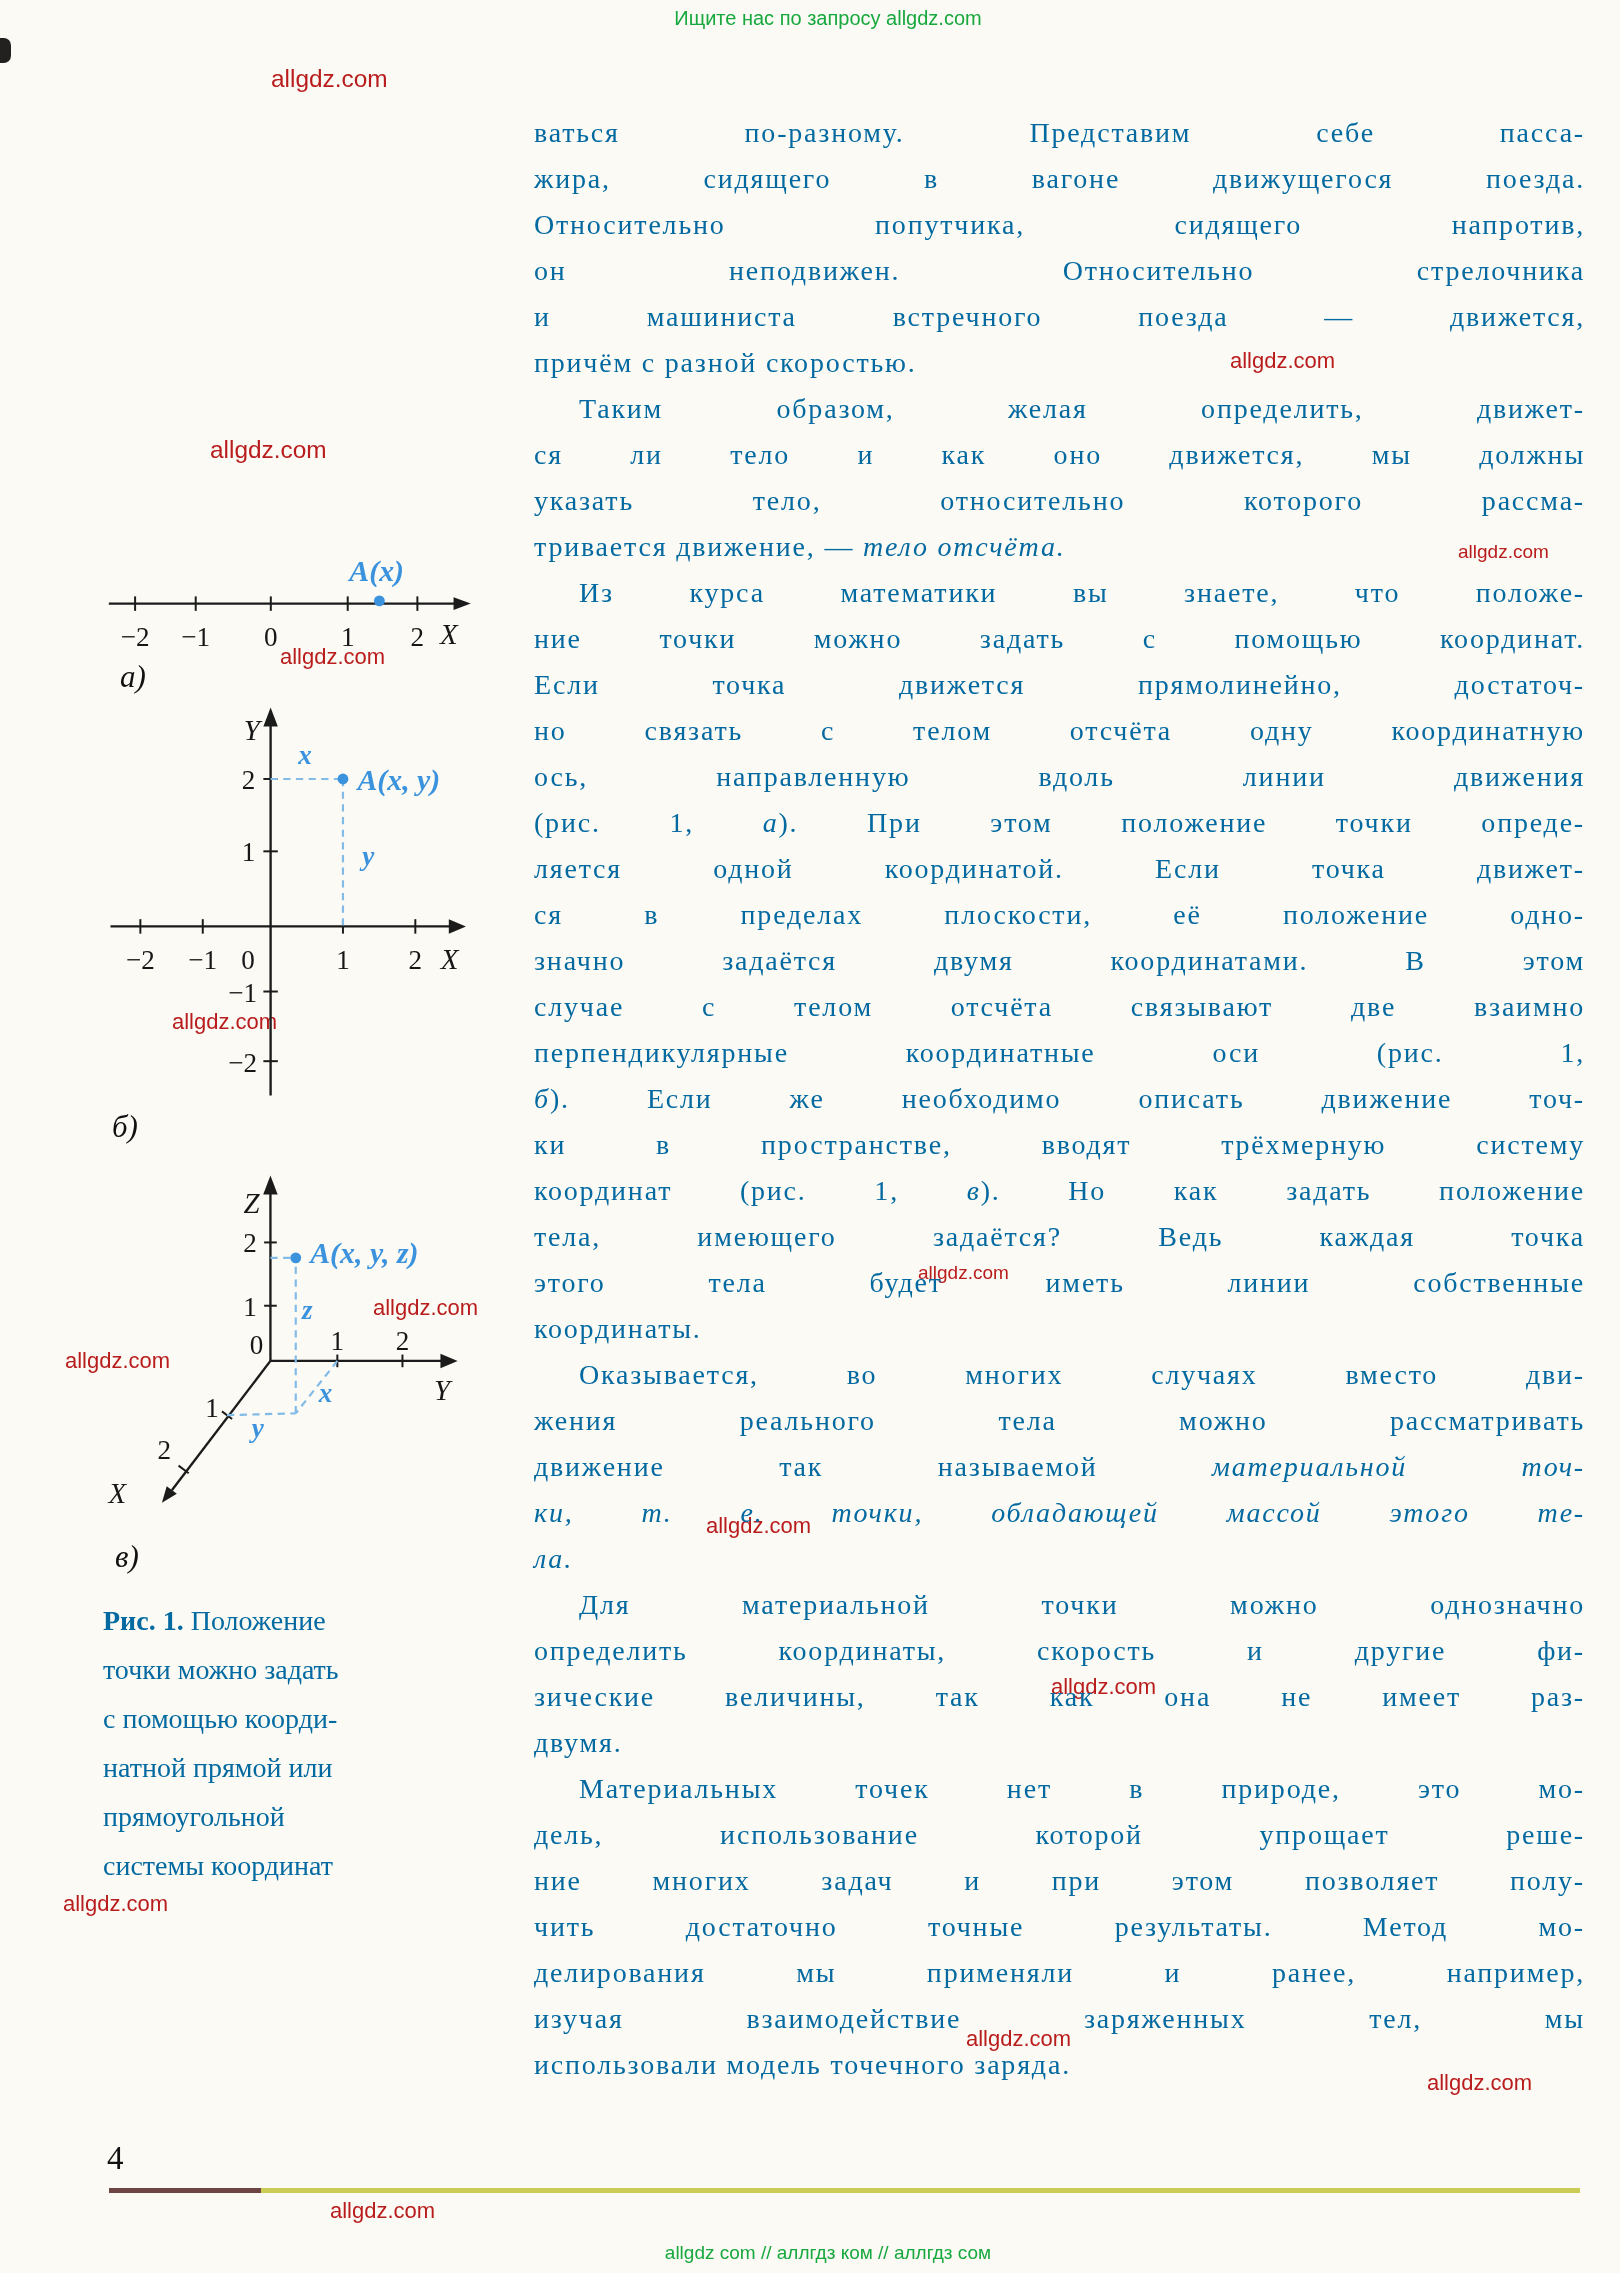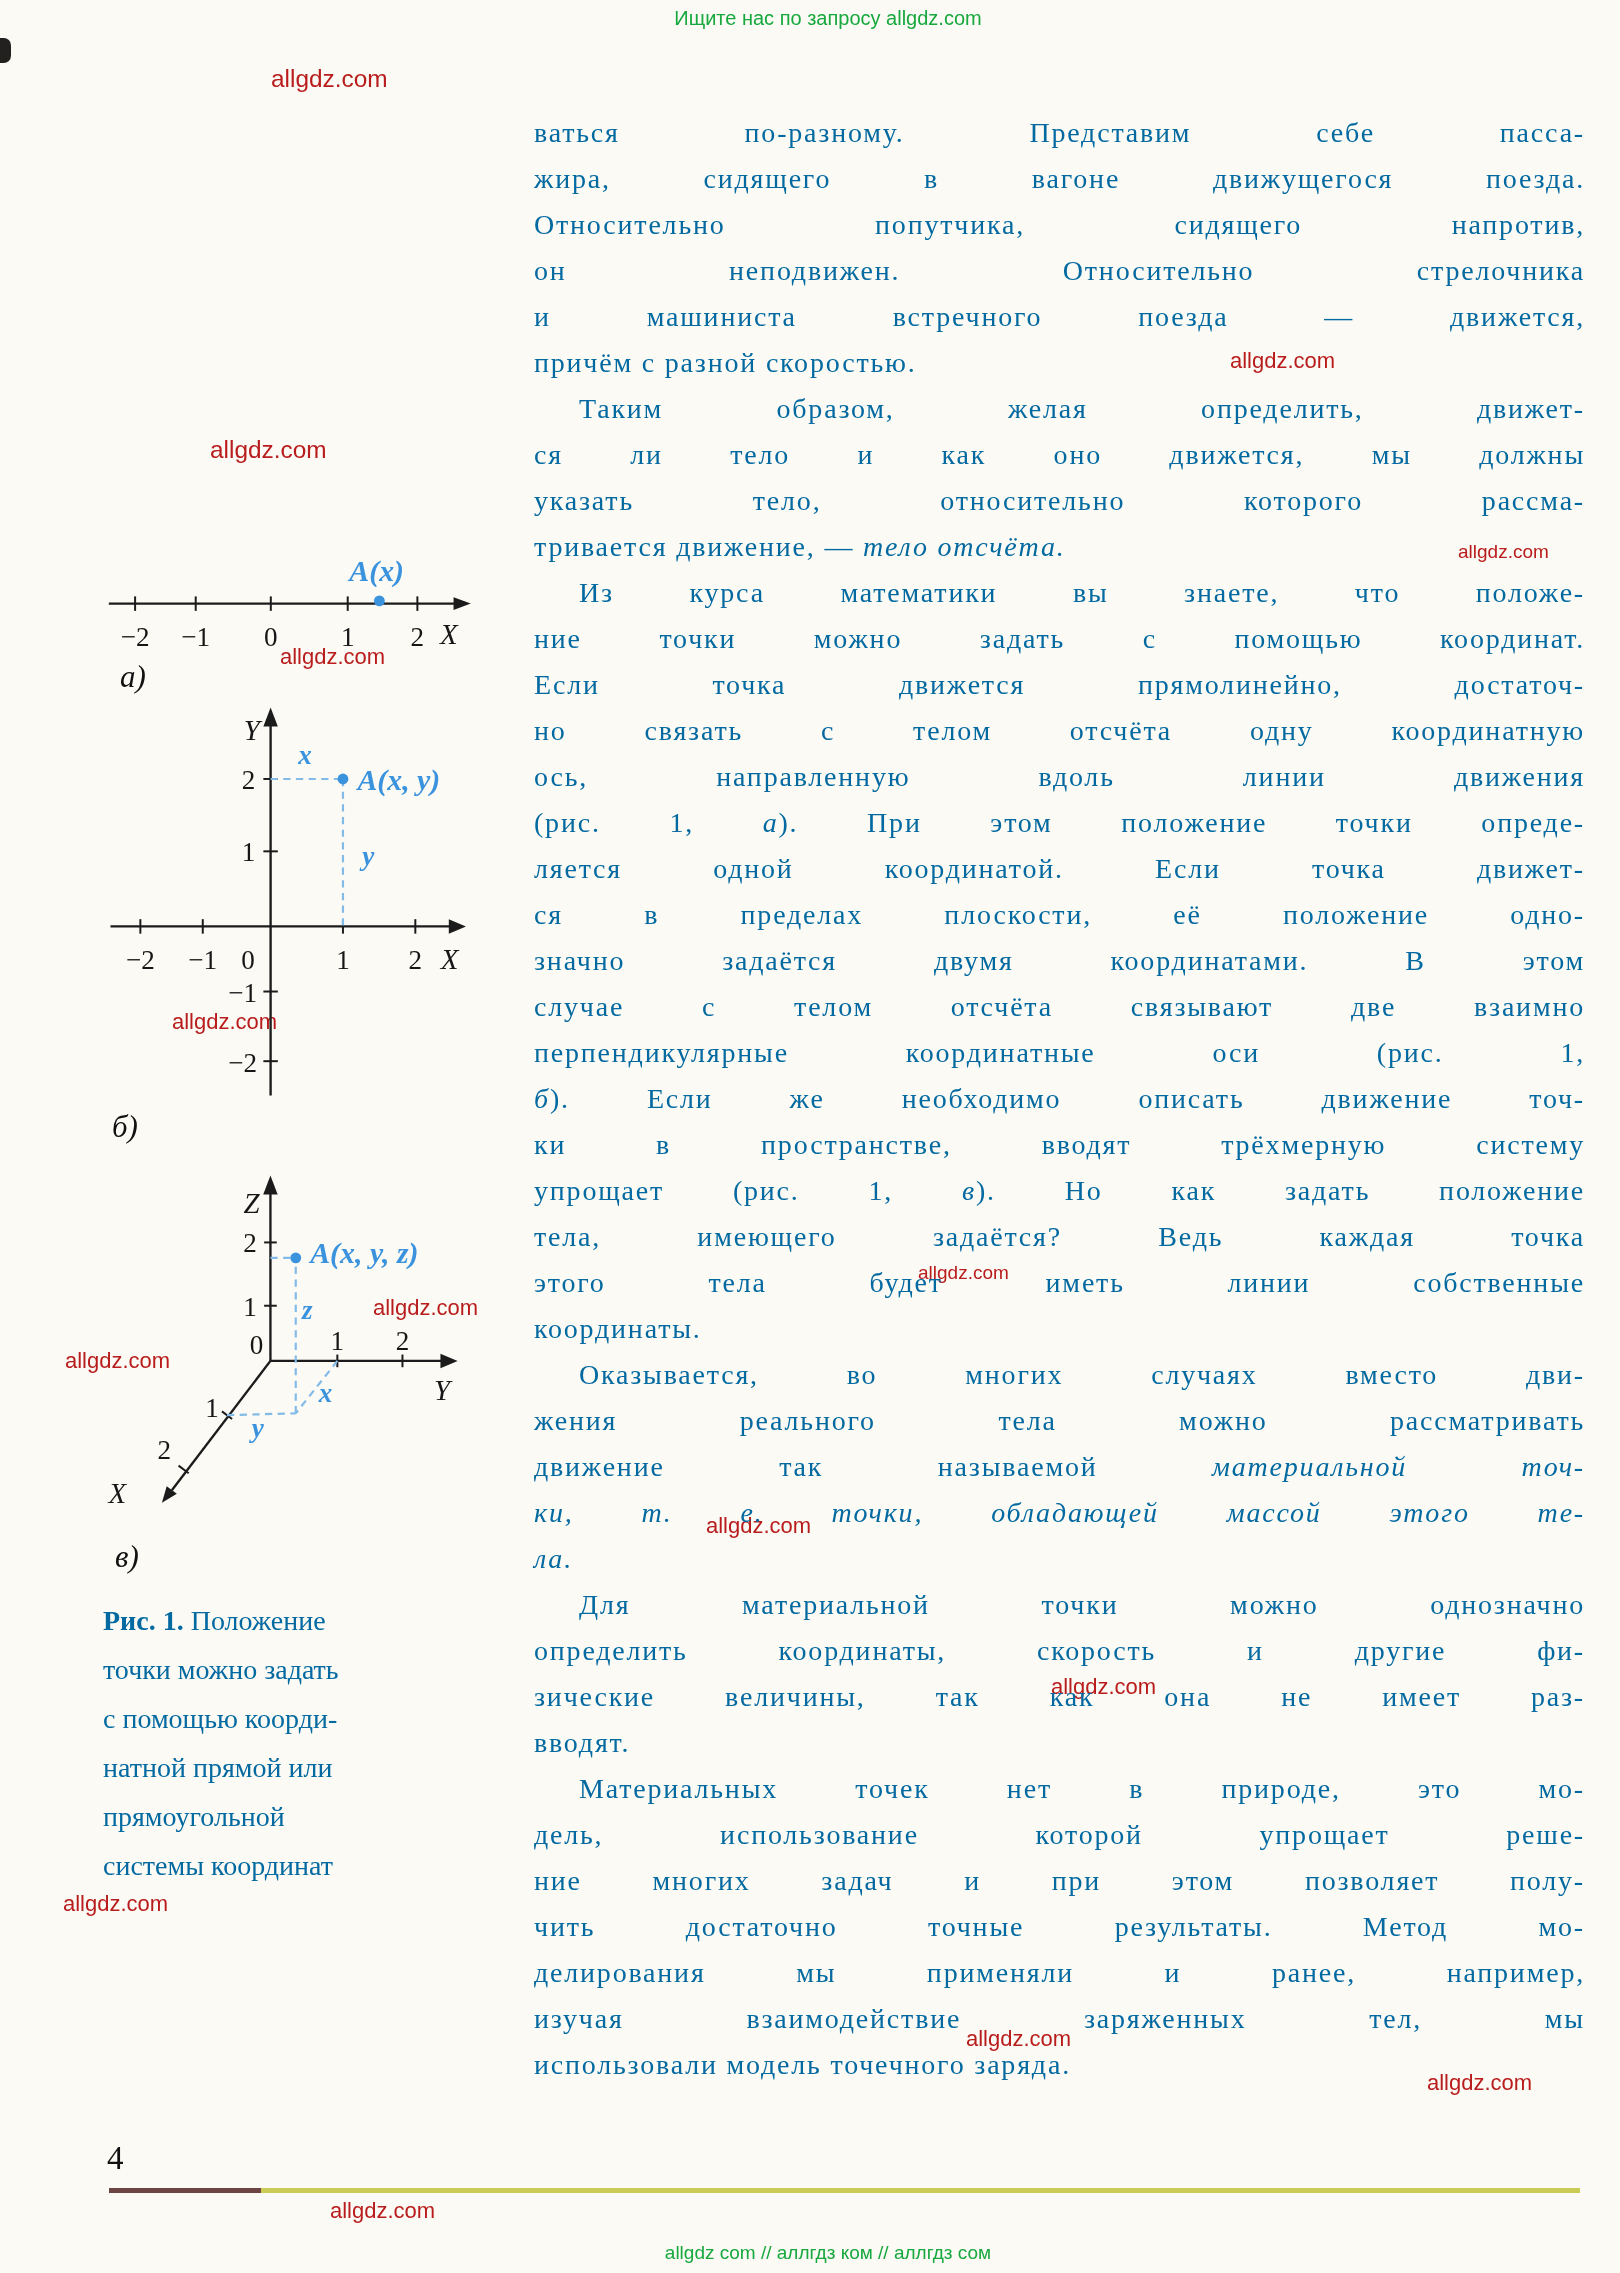--- a/index.html
+++ b/index.html
@@ -106,33 +106,33 @@
     <div class="line"><span class="">но связать с телом отсчёта одну координатную</span></div>
     <div class="line"><span class="">ось, направленную вдоль линии движения</span></div>
     <div class="line"><span class="">(рис. 1, </span><span class="it ">а</span><span class="">). При этом положение точки опреде-</span></div>
     <div class="line"><span class="">ляется одной координатой. Если точка движет-</span></div>
     <div class="line"><span class="">ся в пределах плоскости, её положение одно-</span></div>
     <div class="line"><span class="">значно задаётся двумя координатами. В этом</span></div>
     <div class="line"><span class="">случае с телом отсчёта связывают две взаимно</span></div>
     <div class="line"><span class="">перпендикулярные координатные оси (рис. 1,</span></div>
     <div class="line"><span class="it ">б</span><span class="">). Если же необходимо описать движение точ-</span></div>
     <div class="line"><span class="">ки в пространстве, вводят трёхмерную систему</span></div>
-    <div class="line"><span class="">упрощает (рис. 1, </span><span class="it ">в</span><span class="">). Но как задать положение</span></div>
+    <div class="line"><span class="">координат (рис. 1, </span><span class="it ">в</span><span class="">). Но как задать положение</span></div>
     <div class="line"><span class="">тела, имеющего задаётся? Ведь каждая точка</span></div>
     <div class="line"><span class="">этого тела будет иметь линии собственные</span></div>
     <div class="line last"><span class="">координаты.</span></div>
     <div class="line indent"><span class="">Оказывается, во многих случаях вместо дви-</span></div>
     <div class="line"><span class="">жения реального тела можно рассматривать</span></div>
     <div class="line"><span class="">движение так называемой </span><span class="it ">материальной точ-</span></div>
     <div class="line"><span class="it ">ки, т. е. точки, обладающей массой этого те-</span></div>
     <div class="line last"><span class="it ">ла.</span></div>
     <div class="line indent"><span class="">Для материальной точки можно однозначно</span></div>
     <div class="line"><span class="">определить координаты, скорость и другие фи-</span></div>
     <div class="line"><span class="">зические величины, так как она не имеет раз-</span></div>
-    <div class="line last"><span class="">вводят.</span></div>
+    <div class="line last"><span class="">двумя.</span></div>
     <div class="line indent"><span class="">Материальных точек нет в природе, это мо-</span></div>
     <div class="line"><span class="">дель, использование которой упрощает реше-</span></div>
     <div class="line"><span class="">ние многих задач и при этом позволяет полу-</span></div>
     <div class="line"><span class="">чить достаточно точные результаты. Метод мо-</span></div>
     <div class="line"><span class="">делирования мы применяли и ранее, например,</span></div>
     <div class="line"><span class="">изучая взаимодействие заряженных тел, мы</span></div>
     <div class="line last"><span class="">использовали модель точечного заряда.</span></div>
   </div>
 
 <svg width="380" height="118" style="left:98px; top:541px;" viewBox="0 0 420 130">

